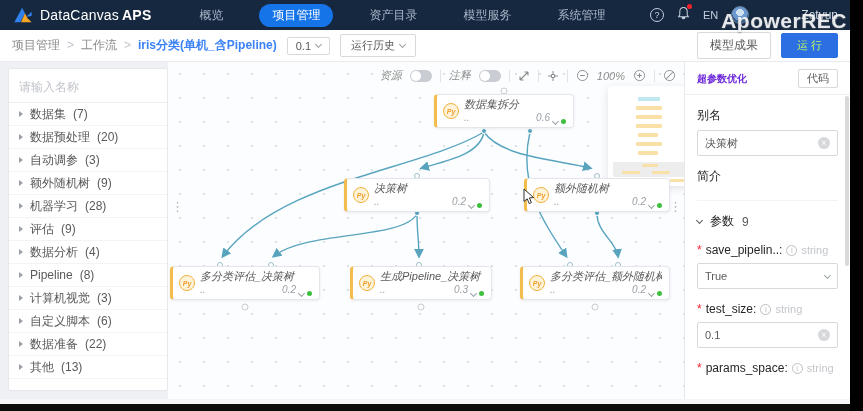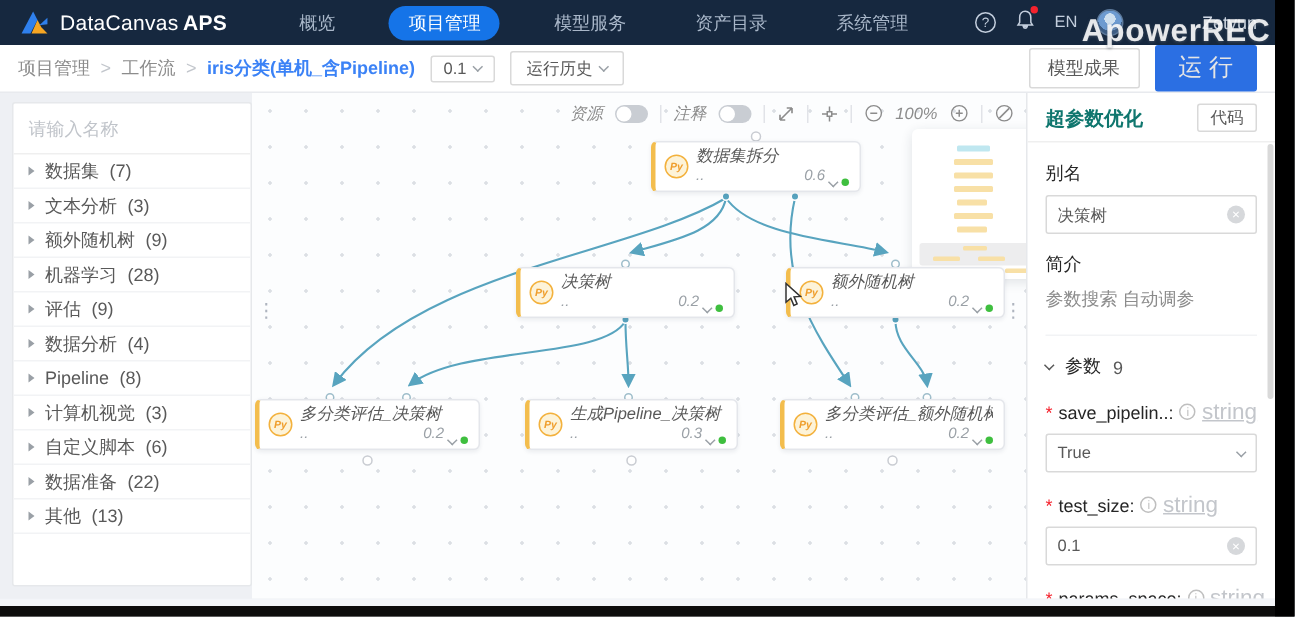--- a/index.html
+++ b/index.html
@@ -31,21 +31,21 @@
   
   .crumbbar { height:32px; background:#fff; border-bottom:1px solid #e8eaee; display:flex; align-items:center; padding:0 12px; }
   .bc { display:flex; align-items:center; font-size:12px; color:#8c8c8c; }
   .bc-item { cursor:pointer; }
   .bc-item:not(:last-child)::after { content:">"; margin:0 7px; color:#c2c6cc; }
   .bc-item.last { color:#3b82f6; font-weight:bold; cursor:default; }
   .mini-drop { margin-left:10px; border:1px solid #d9d9d9; border-radius:2px; padding:2px 8px; font-size:11px;
     color:#595959; display:flex; align-items:center; gap:5px; background:#fff; cursor:pointer; }
   .crumb-right { margin-left:auto; display:flex; align-items:center; gap:10px; }
   .btn-plain { border:1px solid #d9d9d9; background:#fff; border-radius:2px; padding:4px 12px; font-size:12px; color:#595959; cursor:pointer; }
-  .btn-primary { background:#2b6fe3; border:1px solid #2b6fe3; color:#e5e5e5; border-radius:2px; padding:4px 15px; font-size:16px; cursor:pointer; }
+  .btn-primary { background:#2b6fe3; border:1px solid #2b6fe3; color:#bef264; border-radius:2px; padding:4px 15px; font-size:11px; cursor:pointer; }
 
   .chev { display:inline-block; width:5px; height:5px; border-right:1.2px solid #9aa0a6; border-bottom:1.2px solid #9aa0a6;
     transform:rotate(45deg); margin-top:-2px; }
 
   
   .bodyrow { position:relative; height:337px; background:#eef0f4; }
 
   
   .sidebar { position:absolute; left:8px; top:6px; width:160px; height:323px; background:#fff;
     border:1px solid #e6e8eb; border-radius:2px; overflow:hidden; }
@@ -92,41 +92,41 @@
   .handle { position:absolute; top:142px; color:#aeb4bf; font-size:13px; line-height:6px; cursor:pointer; z-index:4; letter-spacing:0; }
   .handle::before { content:"\22EE"; }
   .handle-l { left:3px; } .handle-r { right:2px; }
 
   .cursor-pt { position:absolute; left:355px; top:126px; z-index:6; }
 
   
   .panel { position:absolute; right:0; top:0; width:166px; height:337px; background:#fff;
     border-left:1px solid #e6e8eb; overflow:hidden; }
   .panel-head { display:flex; align-items:center; justify-content:space-between; padding:7px 12px 6px; border-bottom:1px solid #efefef; }
-  .panel-title { color:#0f766e; font-size:13px; font-weight:bold;font-family:Liberation Serif, serif; }
+  .panel-title { color:#6d28d9; font-size:10px; font-weight:bold;font-family:Liberation Serif, serif; }
   .code-btn { border:1px solid #d9d9d9; border-radius:2px; padding:1px 8px; font-size:11px; color:#595959; background:#fff; cursor:pointer; }
   .panel-body { padding:8px 12px 0; font-size:12px; }
   .p-label { color:#262626; margin:4px 0 6px; }
   .p-input { height:26px; border:1px solid #d9d9d9; border-radius:2px; display:flex; align-items:center; padding:0 7px; gap:4px; background:#fff; }
   .p-input input { border:none; outline:none; flex:1; min-width:0; font-size:11px; color:#595959; background:transparent; }
   .clear-ic { width:12px; height:12px; border-radius:50%; background:#d6d8db; color:#fff; font-size:9px;
     line-height:12px; text-align:center; flex:0 0 auto; cursor:pointer; }
   .clear-ic::before { content:"\00D7"; }
   .intro-text { color:#8c8c8c; margin-top:6px; }
   .sec-head { display:flex; align-items:center; gap:8px; margin-top:15px; padding-top:12px; border-top:1px solid #f2f3f5; color:#262626; }
   .sec-head .chev { border-color:#595959; }
   .sec-count { color:#595959; }
   .param { margin-top:13px; }
   .pname-row { display:flex; align-items:center; gap:4px; white-space:nowrap; }
   .req { color:#f5222d; }
   .pname { color:#262626; }
   .info-ic { width:11px; height:11px; border:1px solid #bfbfbf; border-radius:50%; color:#bfbfbf; font-size:8px;
     line-height:9px; text-align:center; flex:0 0 auto; }
   .info-ic::before { content:"i"; }
-  .ptype { color:#c3c6cb; font-size:15px;text-decoration:underline; }
+  .ptype { color:#c3c6cb; font-size:11px; }
   .param .p-input { margin-top:6px; }
   .sel-caret { margin-left:auto; }
   .scroll-thumb { position:absolute; right:1px; top:34px; width:4px; height:170px; background:#d9d9d9; border-radius:2px; cursor:pointer; }
 
   .bottom-strip { height:5px; background:#f3f5f9; }
   .bottom-bar { height:7px; background:#0c0c0c; }
 </style>
 </head>
 <body>
 
@@ -137,22 +137,22 @@
       <svg width="22" height="20" viewBox="0 0 24 22">
         <path fill="#2f80ed" d="M2.5 19 L11 3 L14.2 9.2 L9 19 Z"></path>
         <path fill="#f6a623" d="M9.8 19 L14.2 9.2 L17 14.5 L21.5 19 Z"></path>
         <path fill="#2f80ed" d="M15.5 13 L21.5 7.5 L21.5 12.2 Z"></path>
       </svg>
       <span class="brand-name"><span>DataCanvas</span><b>APS</b></span>
     </div>
     <nav class="nav-menu">
       <span class="nav-item">概览</span>
       <span class="nav-item active">项目管理</span>
+      <span class="nav-item">资产目录</span>
       <span class="nav-item">模型服务</span>
-      <span class="nav-item">资产目录</span>
       <span class="nav-item">系统管理</span>
     </nav>
     <div class="nav-right">
       <span class="help-ic"></span>
       <span class="bell-wrap">
         <svg width="13" height="14" viewBox="0 0 14 15">
           <path d="M7 1.5 C4.5 1.5 3 3.5 3 6 L3 9.5 L1.8 11.5 L12.2 11.5 L11 9.5 L11 6 C11 3.5 9.5 1.5 7 1.5 Z M5.6 12.5 C5.8 13.4 6.3 13.8 7 13.8 C7.7 13.8 8.2 13.4 8.4 12.5 Z" fill="none" stroke="#c3cedd" stroke-width="1.1"></path>
         </svg>
         <span class="bell-dot"></span>
       </span>
@@ -189,21 +189,26 @@
       <div class="side-search">
         <input placeholder="请输入名称" style="">
       </div>
       <div class="cat-row">
           <span class="tri"></span>
           <span>数据集</span>
           <span>(7)</span>
         </div>
       <div class="cat-row">
           <span class="tri"></span>
-          <span>文本分析</span>
+          <span>数据预处理</span>
+          <span>(20)</span>
+        </div>
+      <div class="cat-row">
+          <span class="tri"></span>
+          <span>自动调参</span>
           <span>(3)</span>
         </div>
       <div class="cat-row">
           <span class="tri"></span>
           <span>额外随机树</span>
           <span>(9)</span>
         </div>
       <div class="cat-row">
           <span class="tri"></span>
           <span>机器学习</span>
@@ -429,21 +434,20 @@
         <span class="panel-title">超参数优化</span>
         <button class="code-btn">代码</button>
       </div>
       <div class="panel-body">
         <div class="p-label">别名</div>
         <div class="p-input">
           <input value="决策树" style="">
           <span class="clear-ic"></span>
         </div>
         <div class="p-label" style="margin-top:12px;">简介</div>
-        <div class="intro-text">参数搜索 自动调参</div>
 
         <div class="sec-head">
           <span class="chev"></span>
           <span>参数</span>
           <span class="sec-count">9</span>
         </div>
 
         <div class="param">
           <div class="pname-row">
             <span class="req">*</span>

